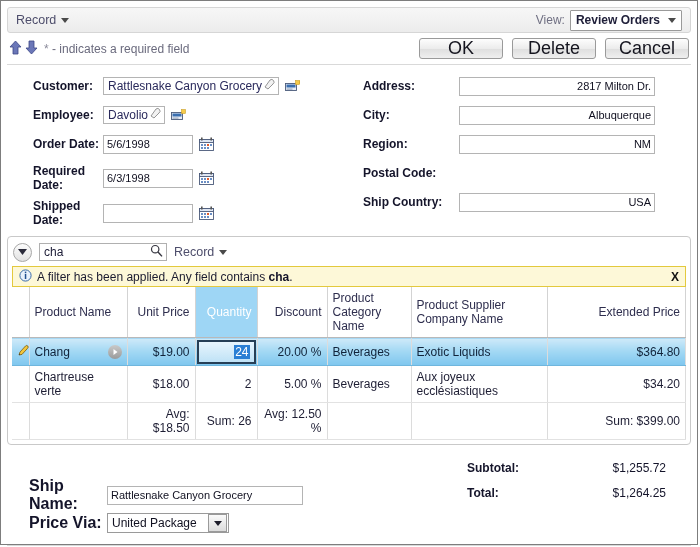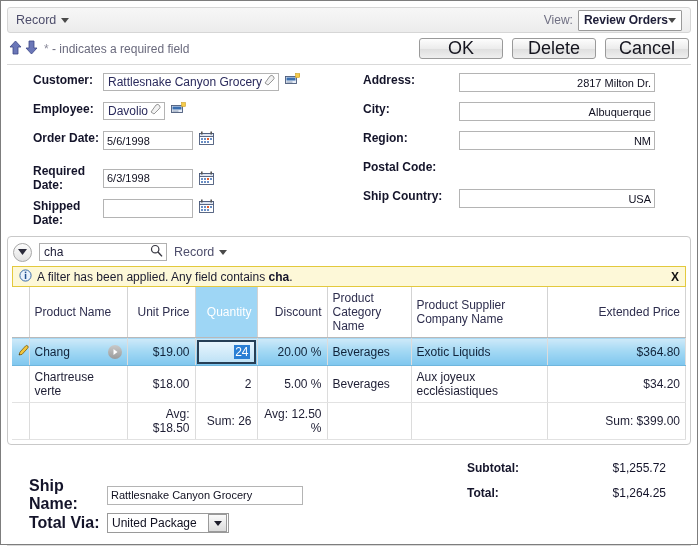--- a/index.html
+++ b/index.html
@@ -24,21 +24,21 @@
   }
   .rec-menu{color:#4d4d6b;font-size:12.5px;cursor:default;display:flex;align-items:center;gap:5px;}
   .caret{
     width:0;height:0;border-left:4px solid transparent;border-right:4px solid transparent;
     border-top:5px solid #4a4a4a;display:inline-block;
   }
   .toolbar .spacer{flex:1;}
   .view-label{color:#6f6f82;font-size:12px;margin-right:5px;}
   .view-select{
     border:1px solid #9a9a9a;background:#fff;height:19px;
-    display:flex;align-items:center;padding:0 5px;gap:0;
+    display:flex;align-items:center;padding:0 5px;gap:8px;
     font-weight:bold;font-size:12px;color:#20203a;
     border-radius:1px;cursor:pointer;
   }
   
   .actionbar{
     margin:0 6px;height:32px;display:flex;align-items:center;
     border-bottom:1px solid #d9d9d9;padding:0 2px;box-sizing:border-box;
   }
   .actionbar.bottom{border-bottom:none;border-top:1px solid #d9d9d9;height:34px;}
   .arrows{display:flex;gap:3px;align-items:center;margin-right:6px;}
@@ -49,21 +49,21 @@
     min-width:84px;height:21px;line-height:19px;text-align:center;
     background:linear-gradient(to bottom,#fdfdfd 0%,#ececec 50%,#dedede 51%,#efefef 100%);
     border:1px solid #9a9a9a;border-radius:3px;font-size:18px;color:#15151f;
     cursor:pointer;box-sizing:border-box;
   }
   
   .form{display:flex;margin:8px 6px 0 6px;}
   .col{display:flex;flex-direction:column;}
   .col.left{width:348px;}
   .col.right{flex:1;}
-  .frow{display:flex;align-items:flex-start;min-height:26px;margin-bottom:3px;}
+  .frow{display:flex;align-items:center;min-height:26px;margin-bottom:3px;}
   .frow.tall{min-height:36px;align-items:center;}
   .flabel{font-weight:bold;font-size:12px;color:#14142a;}
   .col.left .flabel{width:96px;padding-left:26px;box-sizing:border-box;}
   .col.right .flabel{width:104px;padding-left:8px;box-sizing:border-box;}
   .lookup{
     border:1px solid #b4b4b4;background:#fff;height:18px;
     display:inline-flex;align-items:center;padding:0 2px 0 4px;
     font-size:12px;color:#2a2a5c;box-sizing:border-box;
   }
   .lookup .txt{white-space:nowrap;}
@@ -444,21 +444,21 @@
   </div>
 
   <div class="bottom">
     <div class="bl">
       <div style="height:26px"></div>
       <div class="brow">
         <span class="lbl">Ship Name:</span>
         <span class="txtbox wide">Rattlesnake Canyon Grocery</span>
       </div>
       <div class="brow">
-        <span class="lbl">Total Via:</span>
+        <span class="lbl">Price Via:</span>
         <span class="selectbox">
           <span>United Package</span>
           <span class="sbtn">
             <svg width="8" height="5" viewBox="0 0 8 5">
                 <polygon points="0,0 8,0 4,5" fill="#1d1d2a"></polygon>
               </svg>
           </span>
         </span>
       </div>
     </div>

